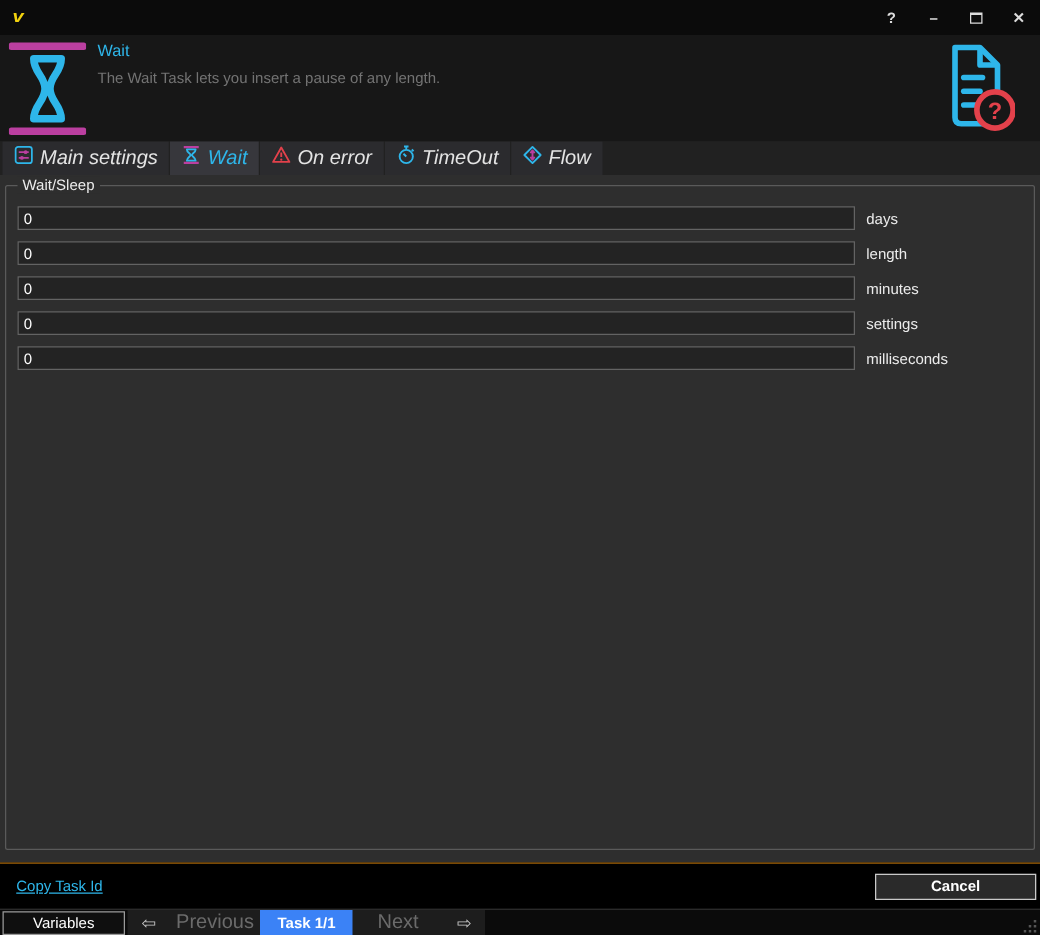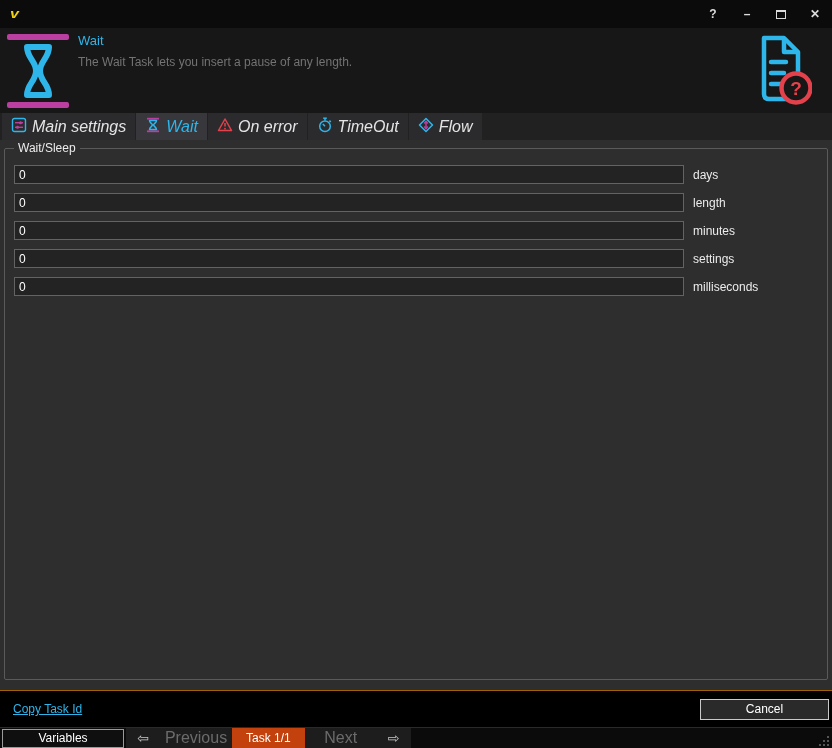--- a/index.html
+++ b/index.html
@@ -69,39 +69,39 @@
   .actionbar {
     height:37px; background:#000000; border-top:1px solid #a16207;
     display:flex; align-items:center; padding:0 3px 0 13px;
   }
   .link {
     color:#2eb6ea; text-decoration:underline; font-size:12px; cursor:pointer;
   }
   .action-buttons { margin-left:auto; display:flex; gap:6px; }
   .btn {
     width:129px; height:21px; background:#2a2a2a; border:1px solid #c9c9c9;
-    color:#ffffff; font-weight:normal; font-size:12px; display:flex;
+    color:#ffffff; font-weight:bold; font-size:12px; display:flex;
     align-items:center; justify-content:center; cursor:default;
   }
   
   .statusbar {
     height:21px; background:#0b0b0b; border-top:1px solid #2a2a2a;
     display:flex; align-items:center; position:relative;
   }
   .variables-btn {
-    width:122px; height:19px; margin-left:2px; background:#0f0f0f;
+    width:98px; height:19px; margin-left:2px; background:#0f0f0f;
     border:1px solid #9a9a9a; color:#ffffff; font-size:12px;
     display:flex; align-items:center; justify-content:center; cursor:default;
   }
   .navpanel { display:flex; align-items:center; height:100%; background:#1d1d1d; margin-left:2px; }
   .nav-arrow { width:34px; text-align:center; color:#c8c8c8; font-size:14px; cursor:default; }
   .nav-ghost { width:72px; text-align:center; color:#6b6b6b; font-size:16px; cursor:default; }
   .nav-task {
     height:100%; display:flex; align-items:center; padding:0 14px;
-    background:#c2410c; color:#ffffff; font-weight:normal; font-size:12px;
+    background:#3b82f6; color:#ffffff; font-weight:bold; font-size:12px;
   }
   .grip {
     position:absolute; right:3px; bottom:2px; width:10px; height:10px;
   }
   .grip::before {
     content:""; position:absolute; right:0; bottom:0; width:2px; height:2px;
     background:#555;
     box-shadow: -4px 0 #555, -8px 0 #555, 0 -4px #555, -4px -4px #555, 0 -8px #555;
   }
 </style>

